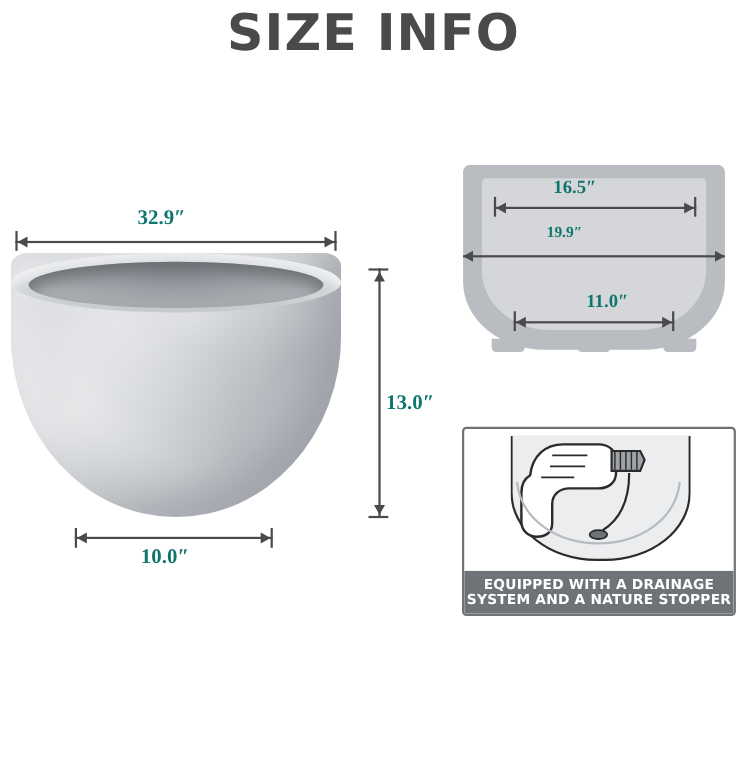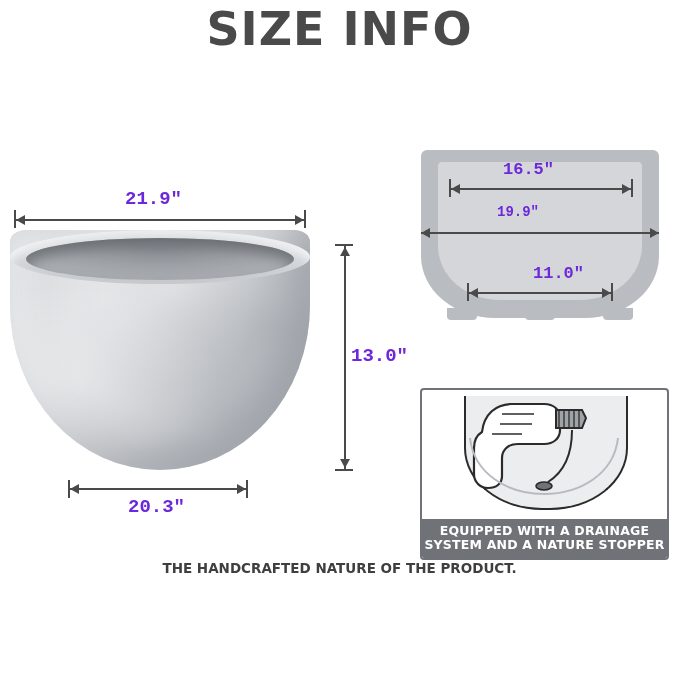--- a/index.html
+++ b/index.html
@@ -95,23 +95,23 @@
   .cap {
     position: absolute;
     background: #4a4a4a;
   }
   .cap-v { width: 1.6px; height: 18px; }
   .cap-h { height: 1.6px; width: 18px; }
   .m-label {
     position: absolute;
     font-size: 19px;
     font-weight: bold;
-    color: #6d28d9;
+    color: #0f766e;
     white-space: nowrap;
-    font-family: Liberation Mono, monospace;
+    font-family: Liberation Serif, serif;
   }
   .arrow {
     position: absolute;
     width: 0; height: 0;
   }
   .arrow-l {
     border-top: 5px solid transparent;
     border-bottom: 5px solid transparent;
     border-right: 9px solid #4a4a4a;
   }
@@ -233,35 +233,35 @@
       <div class="pot-grain"></div>
     </div>
     <div class="pot-rim"></div>
     <div class="pot-inner"></div>
 
     <div class="m-line m-h" style="left:14px; top:69px; width:292px;"></div>
     <div class="cap cap-v" style="left:14px; top:60px;"></div>
     <div class="cap cap-v" style="left:304px; top:60px;"></div>
     <div class="arrow arrow-l" style="left:16px; top:65px;"></div>
     <div class="arrow arrow-r" style="left:295px; top:65px;"></div>
-    <div class="m-label" style="left:125px; top:38px;">21.9″</div>
+    <div class="m-label" style="left:125px; top:38px;">32.9″</div>
 
     <div class="m-line m-v" style="left:344px; top:94px; height:226px;"></div>
     <div class="cap cap-h" style="left:335px; top:94px;"></div>
     <div class="cap cap-h" style="left:335px; top:319px;"></div>
     <div class="arrow arrow-u" style="left:340px; top:97px;"></div>
     <div class="arrow arrow-d" style="left:340px; top:309px;"></div>
-    <div class="m-label" style="left:351px; top:195px;">13.0″</div>
+    <div class="m-label" style="left:351px; top:206px;">13.0″</div>
 
     <div class="m-line m-h" style="left:68px; top:338px; width:180px;"></div>
     <div class="cap cap-v" style="left:68px; top:330px;"></div>
     <div class="cap cap-v" style="left:246px; top:330px;"></div>
     <div class="arrow arrow-l" style="left:70px; top:334px;"></div>
     <div class="arrow arrow-r" style="left:237px; top:334px;"></div>
-    <div class="m-label" style="left:128px; top:346px;">20.3″</div>
+    <div class="m-label" style="left:128px; top:346px;">10.0″</div>
   </div>
 
   <div class="xsec-panel">
     <div class="xsec-body">
       <div class="xsec-foot" style="left:26px;"></div>
       <div class="xsec-foot" style="left:104px;"></div>
       <div class="xsec-foot" style="left:182px;"></div>
     </div>
     <div class="xsec-cavity"></div>
 
@@ -309,16 +309,15 @@
       <path d="M48,48 C52,84 86,104 122,104 C158,104 192,84 196,48" stroke="#b7babf" stroke-width="2" fill="none"></path>
     </svg>
 
     <div class="drain-caption">
       <div>EQUIPPED WITH A DRAINAGE</div>
       <div>SYSTEM AND A NATURE STOPPER</div>
     </div>
   </div>
 
   <div class="footer">
-    <div>THE HANDCRAFTED NATURE OF THE PRODUCT.</div>
   </div>
 
 </div>
 
 </body></html>

